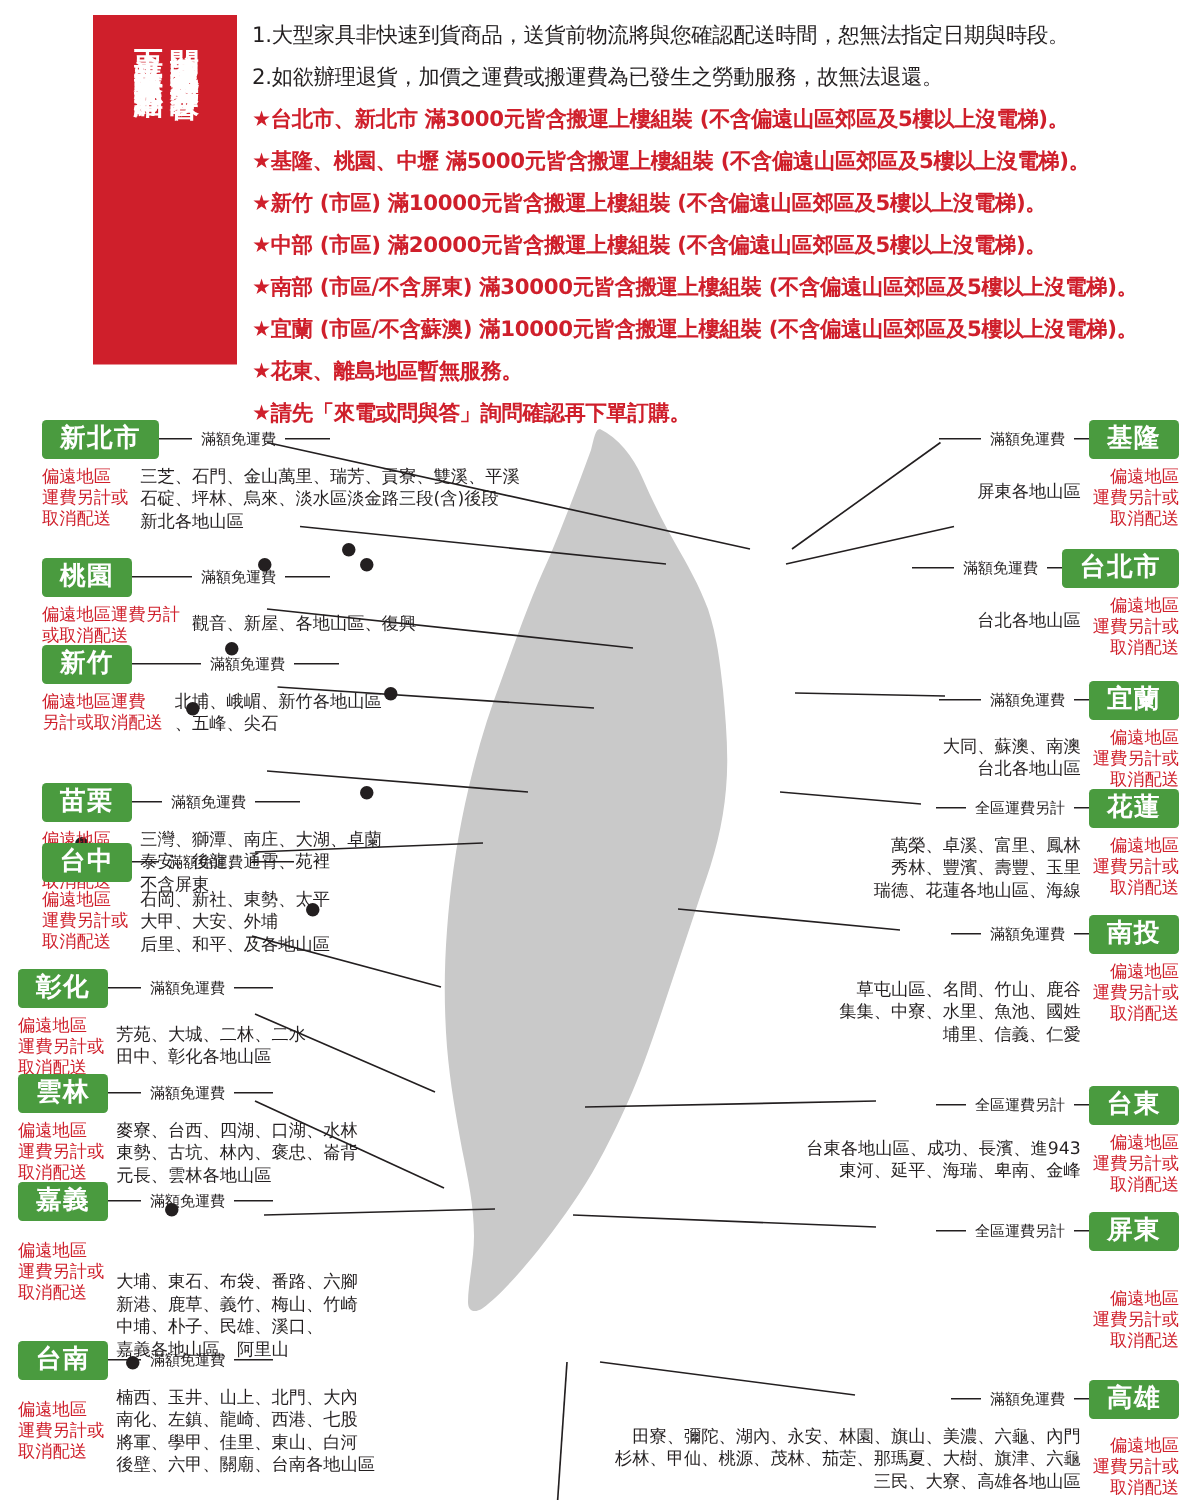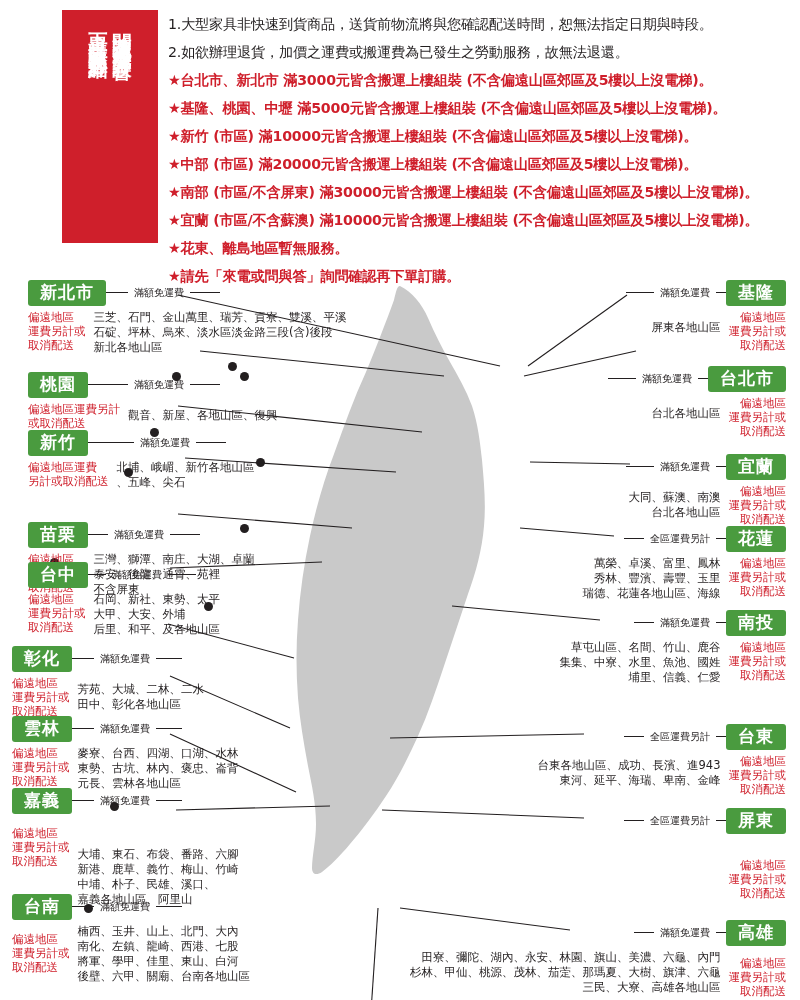--- a/index.html
+++ b/index.html
@@ -377,21 +377,21 @@
     <div class="tagrow right">
       <span class="tag">南投</span>
       <span class="rule" style="width:10px;"></span>
       <span class="feeword">滿額免運費</span>
       <span class="rule" style="width:20px;"></span>
     </div>
     <div class="body right">
       <div class="remote" style="white-space:pre-line;">偏遠地區
 運費另計或
 取消配送</div>
-      <div class="areas" style="white-space:pre-line;">草屯山區、名間、竹山、鹿谷
+      <div class="areas" style="white-space:pre-line;margin-top:12px;">草屯山區、名間、竹山、鹿谷
 集集、中寮、水里、魚池、國姓
 埔里、信義、仁愛</div>
     </div>
   </div>
 
   <div class="region" style="right:14px;top:456px;">
     <div class="tagrow right">
       <span class="tag">台東</span>
       <span class="rule" style="width:10px;"></span>
       <span class="feeword">全區運費另計</span>

